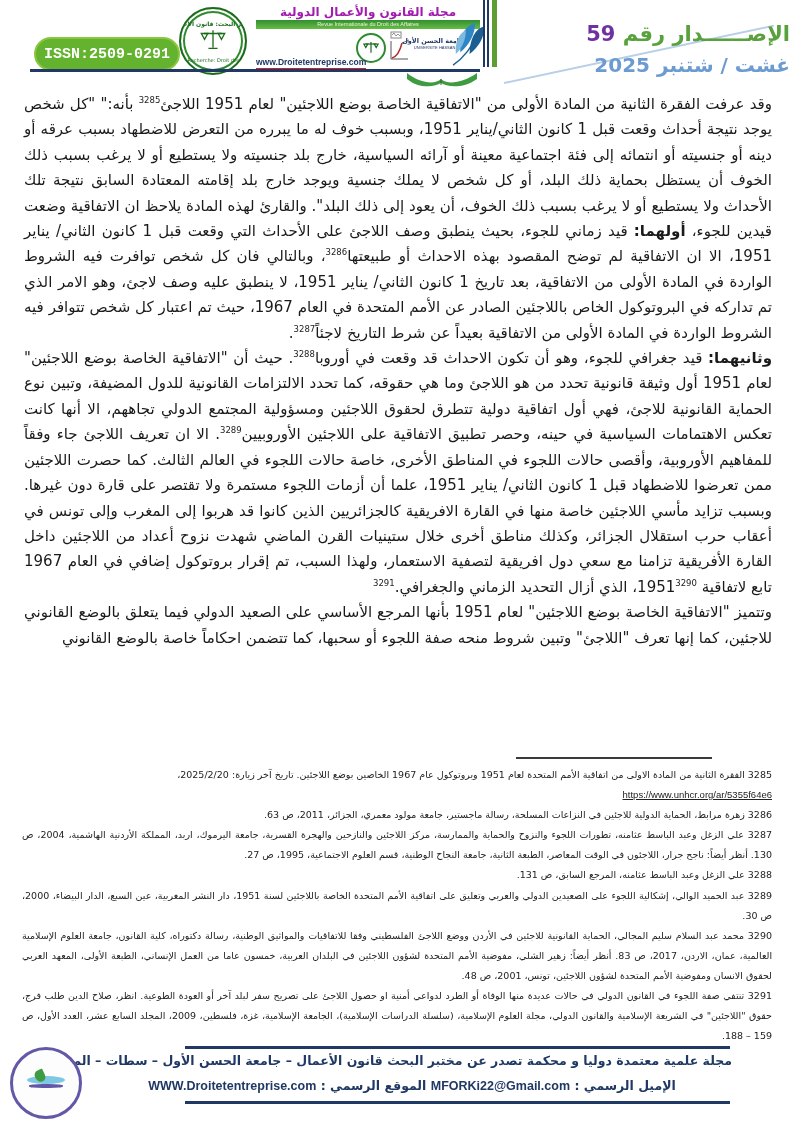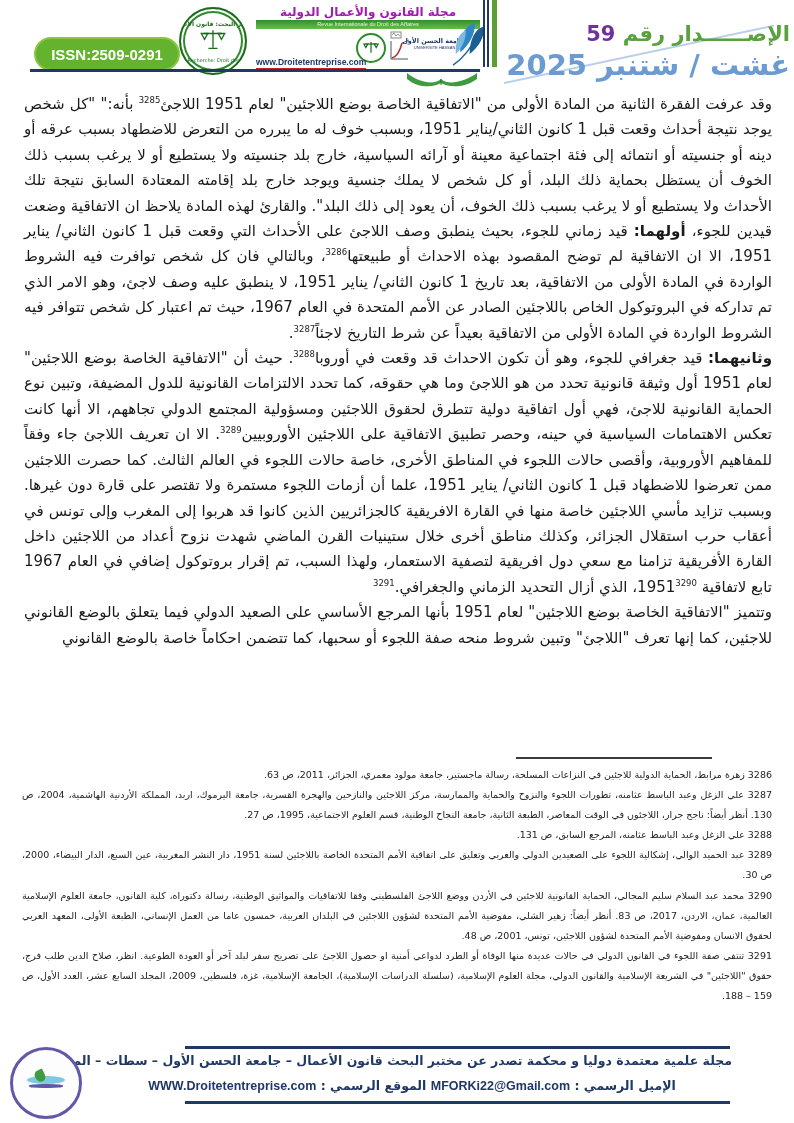--- a/index.html
+++ b/index.html
@@ -2,21 +2,21 @@
 <html lang="ar"><head>
 <meta charset="utf-8">
 <style>
   html,body{margin:0;padding:0;background:#ffffff;}
   .page{position:relative;width:794px;height:1123px;margin:0 auto;background:#fff;overflow:hidden;
         font-family:"DejaVu Sans",sans-serif;}
 
   
   .issn-badge{position:absolute;left:34px;top:37px;width:142px;height:30px;background:#63b32e;
     border:2px solid #8cc63f;border-radius:17px;color:#fff;font-weight:bold;font-size:15px;
-    display:flex;align-items:center;justify-content:center;font-family:Liberation Sans, sans-serif;}
+    display:flex;align-items:center;justify-content:center;font-family:Liberation Mono, monospace;}
   .lab-logo{position:absolute;left:179px;top:7px;width:64px;height:64px;border-radius:50%;
     background:#fff;border:2px solid #1a6b1a;box-shadow:inset 0 0 0 2px #fff,inset 0 0 0 4px #2e8b2e;
     display:flex;flex-direction:column;align-items:center;justify-content:center;overflow:hidden;}
   .lab-ring-ar{font-size:6px;color:#1a6b1a;font-weight:bold;white-space:nowrap;}
   .lab-ring-fr{font-size:5px;color:#1a6b1a;white-space:nowrap;}
   .center-logo{position:absolute;left:254px;top:5px;width:228px;height:66px;}
   .cl-title{color:#a21caf;font-weight:bold;font-size:12px;text-align:center;white-space:nowrap;direction:rtl;}
   .cl-banner{height:9px;margin:1px 2px 0 2px;background:linear-gradient(#2f8f2f,#6abb47);
     color:#eaf6cf;font-size:5.5px;line-height:9px;text-align:center;overflow:hidden;
     font-family:"Liberation Sans",sans-serif;}
@@ -33,21 +33,21 @@
     border-bottom:2px solid #cc2222;font-family:"Liberation Sans",sans-serif;padding-bottom:1px;}
   .header-rule{position:absolute;left:30px;top:69px;width:450px;height:3px;background:#1f3864;}
   .vbar{position:absolute;top:0;height:67px;}
   .vbar.n1{left:483px;width:2px;background:#1f3864;}
   .vbar.n2{left:487px;width:2px;background:#1f3864;}
   .vbar.g{left:492px;width:5px;background:#5d9d34;}
   .issue-block{position:absolute;left:502px;top:20px;width:288px;height:72px;direction:rtl;text-align:right;}
   .issue-line1{position:relative;z-index:1;color:#58a13c;font-weight:bold;font-size:21px;
     padding-left:2px;white-space:nowrap;line-height:28px;}
   .issue-num{color:#7030a0;}
-  .issue-line2{position:relative;z-index:1;color:#6c9bd2;font-weight:bold;font-size:29px;
+  .issue-line2{position:relative;z-index:1;color:#6c9bd2;font-weight:bold;font-size:20px;
     padding-left:46px;white-space:nowrap;line-height:30px;margin-top:2px;}
   .diagonal{position:absolute;left:2px;top:62px;width:276px;height:2px;background:#b9cfe8;
     transform:rotate(-12deg);transform-origin:left center;z-index:0;}
 
   
   .body-text{position:absolute;left:24px;right:22px;top:92px;direction:rtl;text-align:justify;
     font-size:15px;line-height:25.4px;color:#1a1a1a;}
   .body-text p{margin:0;}
   .body-text sup{font-size:8.5px;line-height:0;}
   .b{font-weight:bold;}
@@ -168,20 +168,21 @@
   </div>
 
   <div class="body-text">
       <p><span>وقد عرفت الفقرة الثانية من المادة الأولى من "الاتفاقية الخاصة بوضع اللاجئين" لعام 1951 اللاجئ</span><sup>3285</sup><span> بأنه:" "كل شخص يوجد نتيجة أحداث وقعت قبل 1 كانون الثاني/يناير 1951، وبسبب خوف له ما يبرره من التعرض للاضطهاد بسبب عرقه أو دينه أو جنسيته أو انتمائه إلى فئة اجتماعية معينة أو آرائه السياسية، خارج بلد جنسيته ولا يستطيع أو لا يرغب بسبب ذلك الخوف أن يستظل بحماية ذلك البلد، أو كل شخص لا يملك جنسية ويوجد خارج بلد إقامته المعتادة السابق نتيجة تلك الأحداث ولا يستطيع أو لا يرغب بسبب ذلك الخوف، أن يعود إلى ذلك البلد". والقارئ لهذه المادة يلاحظ ان الاتفاقية وضعت قيدين للجوء، </span><span class="b">أولهما:</span><span> قيد زماني للجوء، بحيث ينطبق وصف اللاجئ على الأحداث التي وقعت قبل 1 كانون الثاني/ يناير 1951، الا ان الاتفاقية لم توضح المقصود بهذه الاحداث أو طبيعتها</span><sup>3286</sup><span>، وبالتالي فان كل شخص توافرت فيه الشروط الواردة في المادة الأولى من الاتفاقية، بعد تاريخ 1 كانون الثاني/ يناير 1951، لا ينطبق عليه وصف لاجئ، وهو الامر الذي تم تداركه في البروتوكول الخاص باللاجئين الصادر عن الأمم المتحدة في العام 1967، حيث تم اعتبار كل شخص تتوافر فيه الشروط الواردة في المادة الأولى من الاتفاقية بعيداً عن شرط التاريخ لاجئاً</span><sup>3287</sup><span>.</span></p>
       <p><span class="b">وثانيهما:</span><span> قيد جغرافي للجوء، وهو أن تكون الاحداث قد وقعت في أوروبا</span><sup>3288</sup><span>. حيث أن "الاتفاقية الخاصة بوضع اللاجئين" لعام 1951 أول وثيقة قانونية تحدد من هو اللاجئ وما هي حقوقه، كما تحدد الالتزامات القانونية للدول المضيفة، وتبين نوع الحماية القانونية للاجئ، فهي أول اتفاقية دولية تتطرق لحقوق اللاجئين ومسؤولية المجتمع الدولي تجاههم، الا أنها كانت تعكس الاهتمامات السياسية في حينه، وحصر تطبيق الاتفاقية على اللاجئين الأوروبيين</span><sup>3289</sup><span>. الا ان تعريف اللاجئ جاء وفقاً للمفاهيم الأوروبية، وأقصى حالات اللجوء في المناطق الأخرى، خاصة حالات اللجوء في العالم الثالث. كما حصرت اللاجئين ممن تعرضوا للاضطهاد قبل 1 كانون الثاني/ يناير 1951، علما أن أزمات اللجوء مستمرة ولا تقتصر على قارة دون غيرها. وبسبب تزايد مأسي اللاجئين خاصة منها في القارة الافريقية كالجزائريين الذين كانوا قد هربوا إلى المغرب وإلى تونس في أعقاب حرب استقلال الجزائر، وكذلك مناطق أخرى خلال ستينيات القرن الماضي شهدت نزوح أعداد من اللاجئين داخل القارة الأفريقية تزامنا مع سعي دول افريقية لتصفية الاستعمار، ولهذا السبب، تم إقرار بروتوكول إضافي في العام 1967 تابع لاتفاقية 1951</span><sup>3290</sup><span>، الذي أزال التحديد الزماني والجغرافي.</span><sup>3291</sup></p>
       <p><span>وتتميز "الاتفاقية الخاصة بوضع اللاجئين" لعام 1951 بأنها المرجع الأساسي على الصعيد الدولي فيما يتعلق بالوضع القانوني للاجئين، كما إنها تعرف "اللاجئ" وتبين شروط منحه صفة اللجوء أو سحبها، كما تتضمن احكاماً خاصة بالوضع القانوني</span></p>
     </div>
 
   <div class="fn-sep"></div>
   <div class="footnotes">
+      <p><span>3285 الفقرة الثانية من المادة الاولى من اتفاقية الأمم المتحدة لعام 1951 وبروتوكول عام 1967 الخاصين بوضع اللاجئين. تاريخ آخر زيارة: 2025/2/20،</span><br><span class="fn-link" dir="ltr">https://www.unhcr.org/ar/5355f64e6</span></p>
       <p><span>3286 زهرة مرابط، الحماية الدولية للاجئين في النزاعات المسلحة، رسالة ماجستير، جامعة مولود معمري، الجزائر، 2011، ص 63.</span></p>
       <p><span>3287 علي الزغل وعبد الباسط عثامنه، تطورات اللجوء والنزوح والحماية والممارسة، مركز اللاجئين والنازحين والهجرة القسرية، جامعة اليرموك، اربد، المملكة الأردنية الهاشمية، 2004، ص 130. أنظر أيضاً: ناجح جرار، اللاجئون في الوقت المعاصر، الطبعة الثانية، جامعة النجاح الوطنية، قسم العلوم الاجتماعية، 1995، ص 27.</span></p>
       <p><span>3288 علي الزغل وعبد الباسط عثامنه، المرجع السابق، ص 131.</span></p>
       <p><span>3289 عبد الحميد الوالي، إشكالية اللجوء على الصعيدين الدولي والعربي وتعليق على اتفاقية الأمم المتحدة الخاصة باللاجئين لسنة 1951، دار النشر المغربية، عين السبع، الدار البيضاء، 2000، ص 30.</span></p>
       <p><span>3290 محمد عبد السلام سليم المجالي، الحماية القانونية للاجئين في الأردن ووضع اللاجئ الفلسطيني وفقا للاتفاقيات والمواثيق الوطنية، رسالة دكتوراه، كلية القانون، جامعة العلوم الإسلامية العالمية، عمان، الاردن، 2017، ص 83. أنظر أيضاً: زهير الشلي، مفوضية الأمم المتحدة لشؤون اللاجئين في البلدان العربية، خمسون عاما من العمل الإنساني، الطبعة الأولى، المعهد العربي لحقوق الانسان ومفوضية الأمم المتحدة لشؤون اللاجئين، تونس، 2001، ص 48.</span></p>
       <p><span>3291 تنتفي صفة اللجوء في القانون الدولي في حالات عديدة منها الوفاة أو الطرد لدواعي أمنية او حصول اللاجئ على تصريح سفر لبلد آخر أو العودة الطوعية. انظر، صلاح الدين طلب فرج، حقوق "اللاجئين" في الشريعة الإسلامية والقانون الدولي، مجلة العلوم الإسلامية، (سلسلة الدراسات الإسلامية)، الجامعة الإسلامية، غزة، فلسطين، 2009، المجلد السابع عشر، العدد الأول، ص 159 – 188.</span></p>
     </div>
 
 
   <div>

